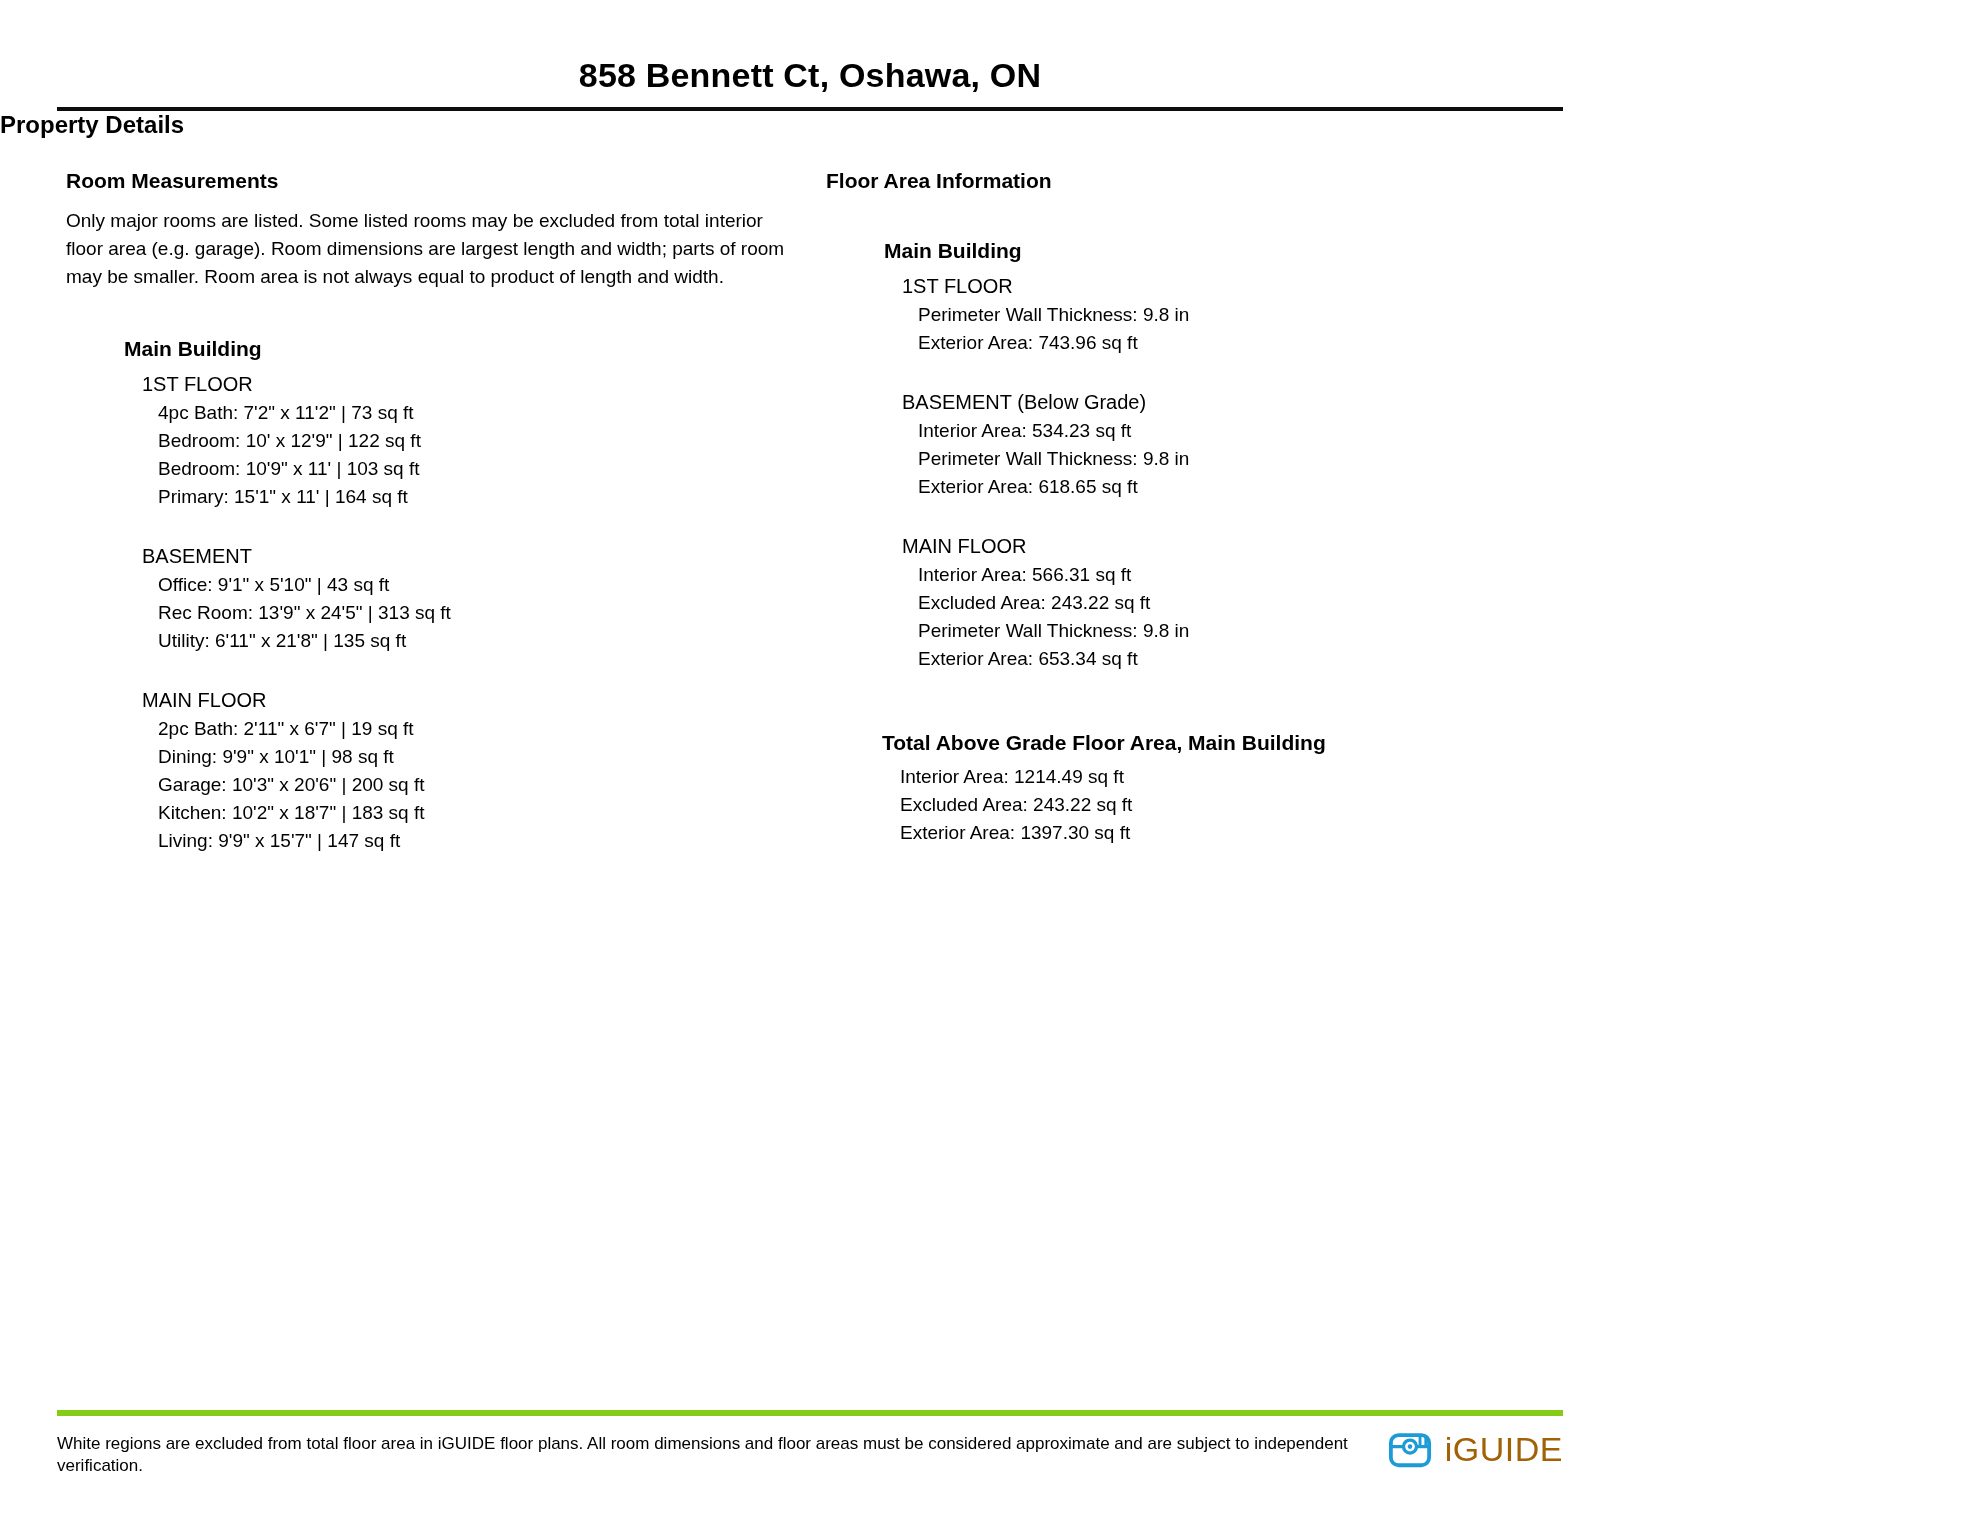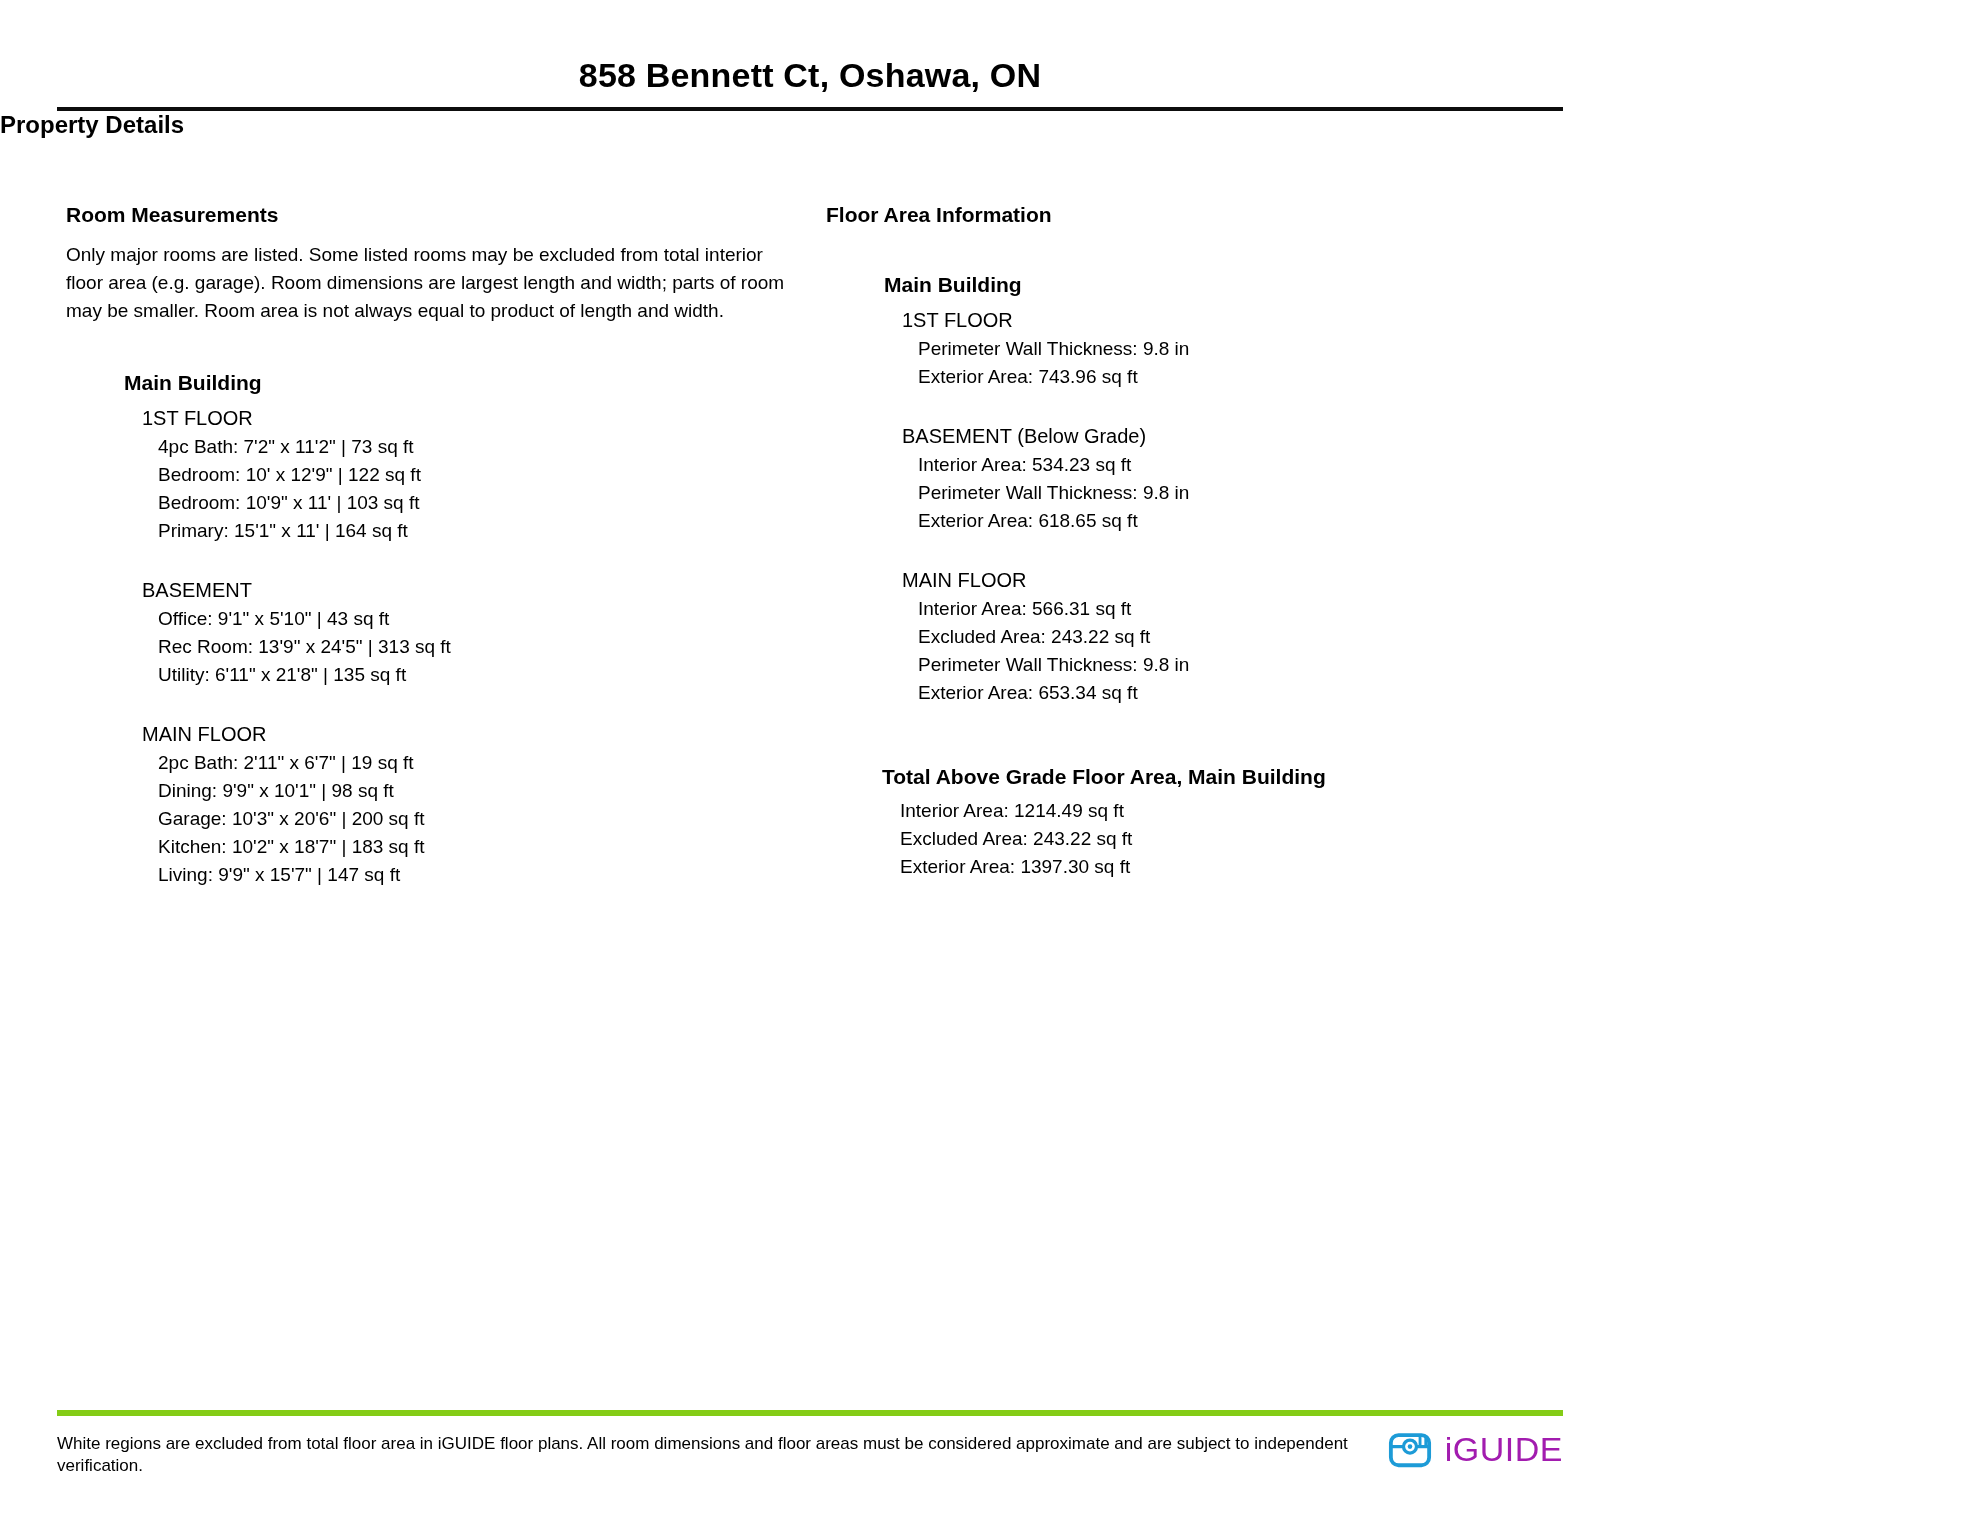--- a/index.html
+++ b/index.html
@@ -30,21 +30,21 @@
   }
   .subtitle {
     text-align: left;
     font-size: 24px;
     font-weight: bold;
     margin-top: 0;
   }
   .columns {
     display: flex;
     padding: 0 34px 0 66px;
-    margin-top: 64px;
+    margin-top: 30px;
   }
   .col {
     flex: 1 1 50%;
     min-width: 0;
   }
   .section-heading {
     font-size: 21px;
     font-weight: bold;
     margin: 0 0 14px 0;
   }
@@ -105,21 +105,21 @@
   }
   .disclaimer {
     font-size: 17px;
     line-height: 22px;
     padding-top: 4px;
   }
   .logo {
     display: flex;
     align-items: center;
     gap: 13px;
-    color: #a21caf;
+    color: #a16207;
     flex: 0 0 auto;
     margin-left: 30px;
     justify-content: center;
   }
   .logo-icon {
     display: block;
   }
   .logo-text {
     font-size: 34px;
     letter-spacing: 0.5px;

